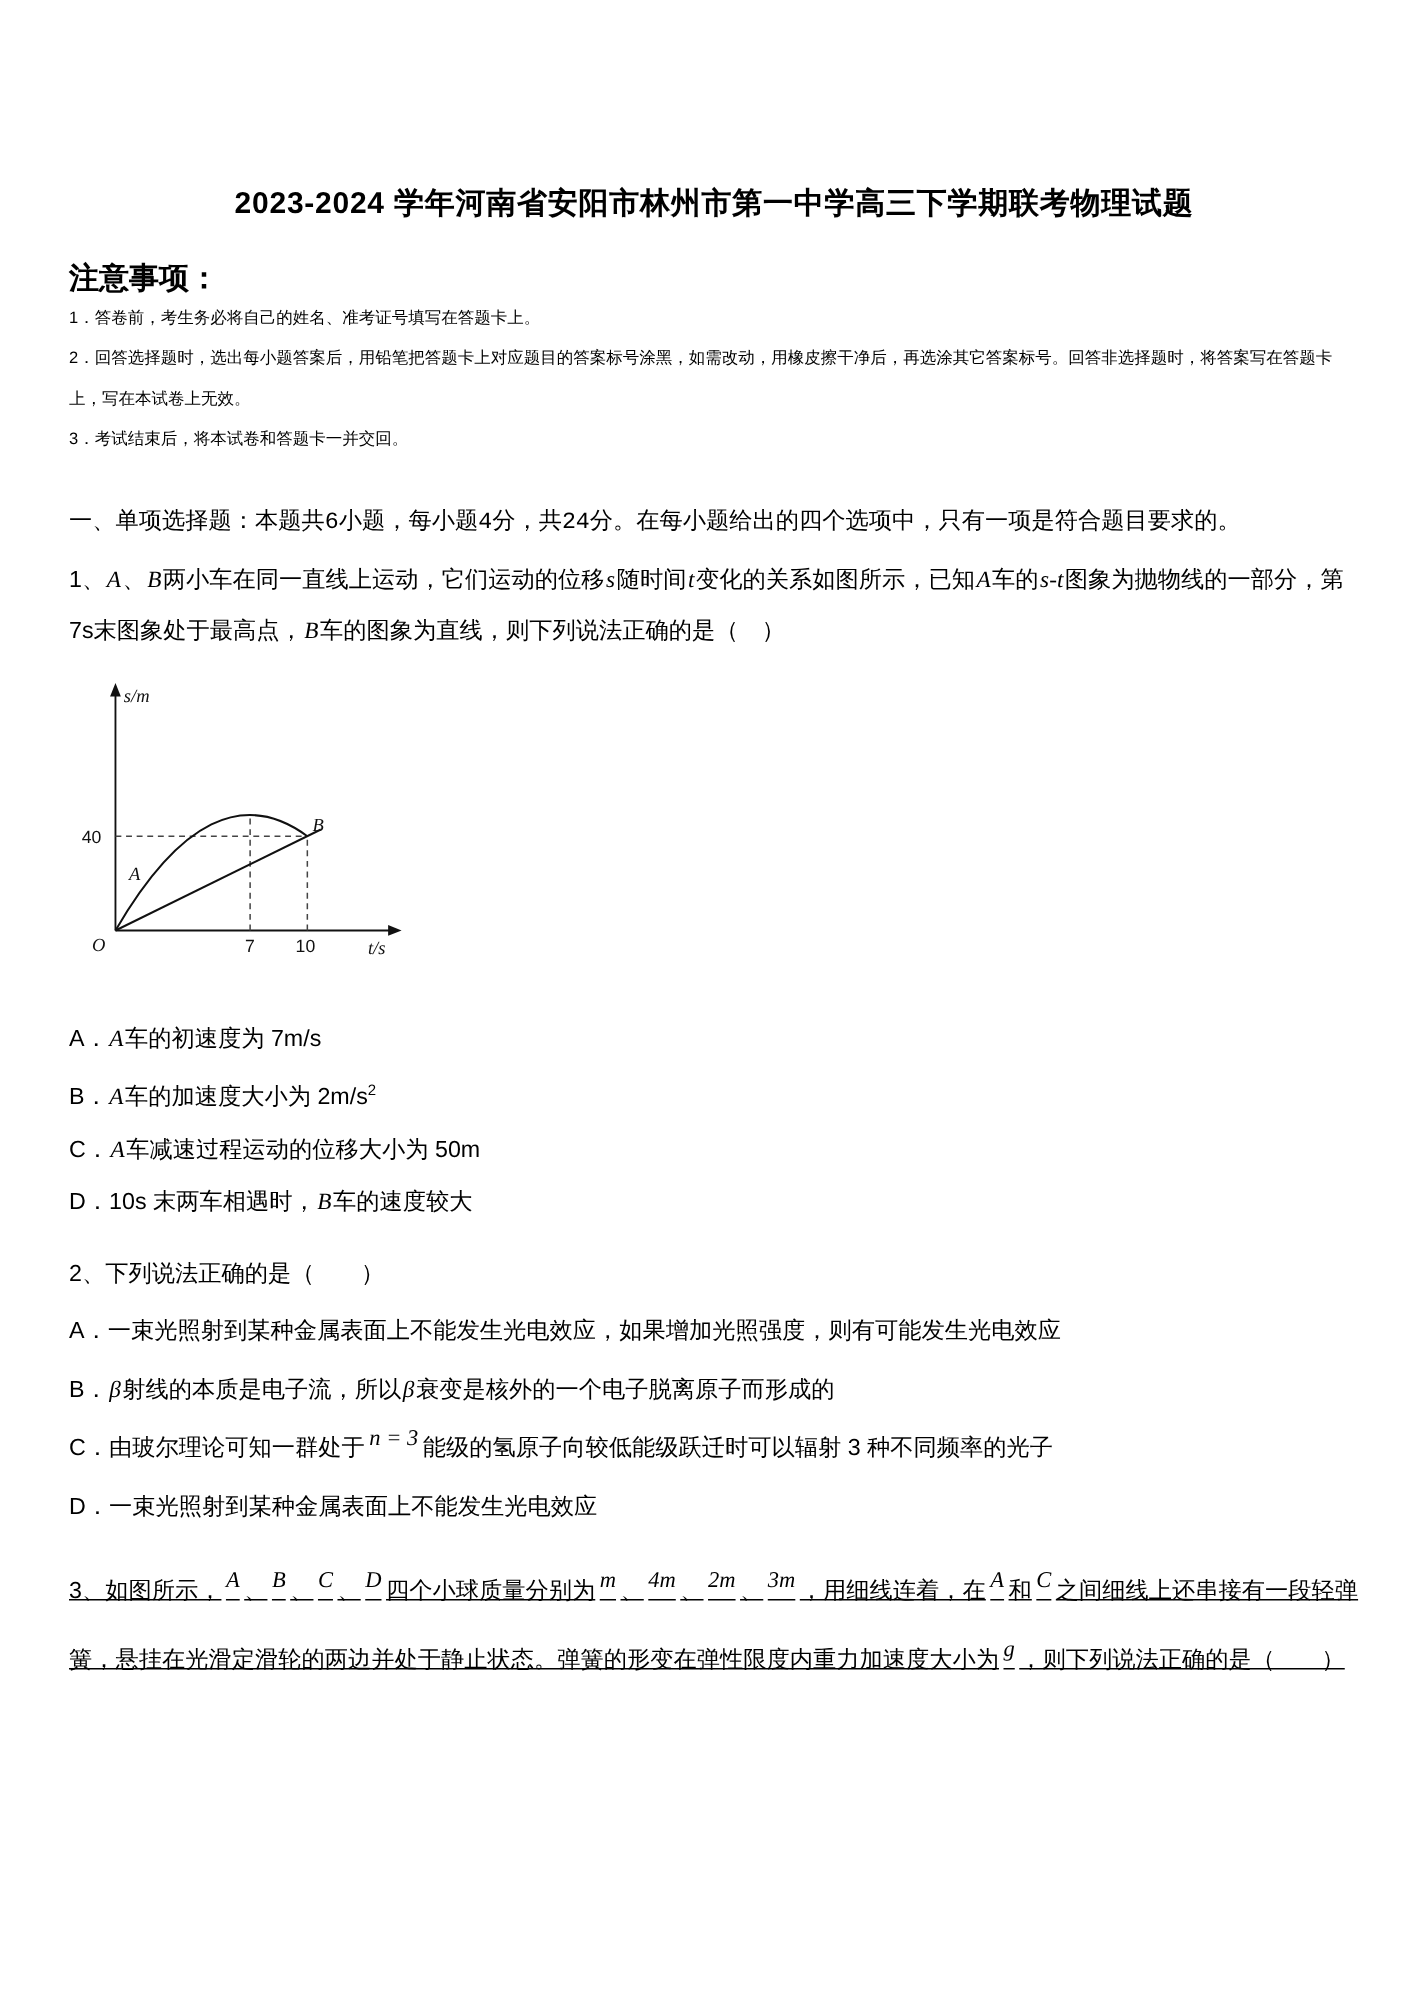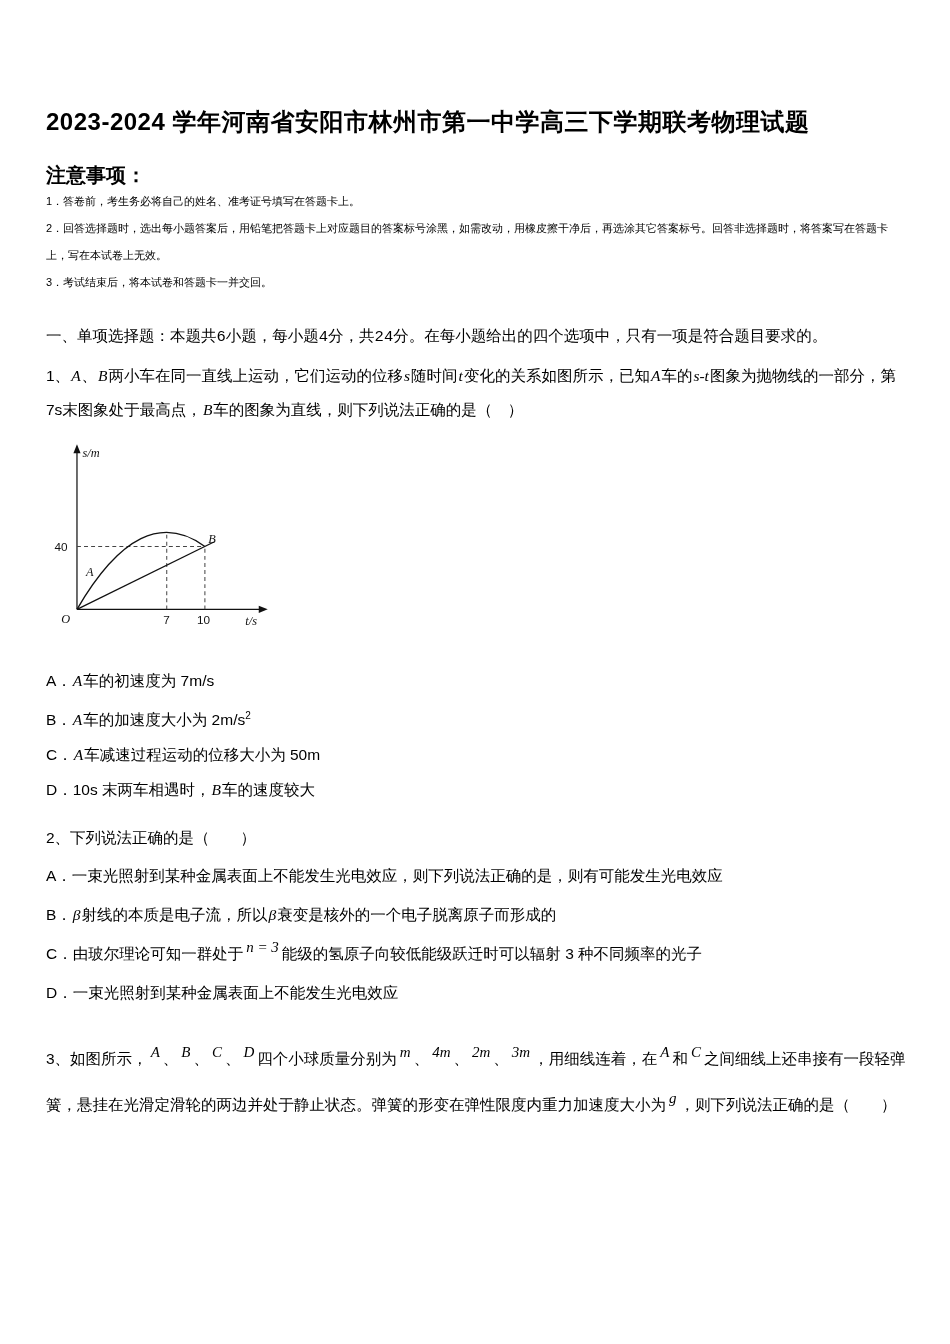--- a/index.html
+++ b/index.html
@@ -7,23 +7,24 @@
   body {
     width: 950px;
     min-height: 1344px;
     background: #ffffff;
     color: #000000;
     font-family: "Liberation Sans", "DejaVu Sans", sans-serif;
   }
   .page { padding: 106px 44px 40px 46px; }
 
   .title {
-    font-size: 24px;
+    font-size: 20px;
     font-weight: 700;
-    margin: 0 0 24px 0;
+    text-align: center;
+    margin: 16px 0 24px 0;
     letter-spacing: 0.5px;
   }
 
   .notice-heading {
     font-size: 20px;
     font-weight: 700;
     line-height: 26px;
   }
   .notice-item {
     font-size: 11px;
@@ -49,21 +50,22 @@
   .option {
     font-size: 15.5px;
     line-height: 26px;
     margin: 0 0 9px 0;
   }
   .q2-stem { margin: 22px 0 12px 0; }
   .q2-option { margin: 0 0 13px 0; }
   .q3-stem {
     font-size: 15.5px;
     line-height: 46px;
-    margin: 30px 0 0 0;
+    margin: 20px 0 0 0;
+    text-decoration: underline;
   }
 
   
   .seg-p { }
   .seg-i {
     font-style: italic;
     font-family: "Liberation Serif", "DejaVu Serif", serif;
     font-size: 15.5px;
     padding: 0 1px;
   }
@@ -131,20 +133,20 @@
       <text x="139" y="91" class="var">B</text>
     </svg>
   </figure>
 
   <p class="option"><span class="seg-p">A．</span><span class="seg-i">A</span><span class="seg-p">车的初速度为 7m/s</span></p>
   <p class="option"><span class="seg-p">B．</span><span class="seg-i">A</span><span class="seg-p">车的加速度大小为 2m/s</span><span class="seg-sup">2</span></p>
   <p class="option"><span class="seg-p">C．</span><span class="seg-i">A</span><span class="seg-p">车减速过程运动的位移大小为 50m</span></p>
   <p class="option"><span class="seg-p">D．10s 末两车相遇时，</span><span class="seg-i">B</span><span class="seg-p">车的速度较大</span></p>
 
   <p class="option q2-stem"><span class="seg-p">2、下列说法正确的是（　　）</span></p>
-  <p class="option q2-option"><span class="seg-p">A．一束光照射到某种金属表面上不能发生光电效应，则下列说法正确的是，则有可能发生光电效应</span></p>
+  <p class="option q2-option"><span class="seg-p">A．一束光照射到某种金属表面上不能发生光电效应，如果增加光照强度，则有可能发生光电效应</span></p>
   <p class="option q2-option"><span class="seg-p">B．</span><span class="seg-i">β</span><span class="seg-p">射线的本质是电子流，所以</span><span class="seg-i">β</span><span class="seg-p">衰变是核外的一个电子脱离原子而形成的</span></p>
   <p class="option q2-option"><span class="seg-p">C．由玻尔理论可知一群处于</span><span class="seg-m">n = 3</span><span class="seg-p">能级的氢原子向较低能级跃迁时可以辐射 3 种不同频率的光子</span></p>
   <p class="option q2-option"><span class="seg-p">D．一束光照射到某种金属表面上不能发生光电效应</span></p>
 
   <p class="q3-stem"><span class="seg-p">3、如图所示，</span><span class="seg-m">A</span><span class="seg-p">、</span><span class="seg-m">B</span><span class="seg-p">、</span><span class="seg-m">C</span><span class="seg-p">、</span><span class="seg-m">D</span><span class="seg-p">四个小球质量分别为</span><span class="seg-m">m</span><span class="seg-p">、</span><span class="seg-m">4m</span><span class="seg-p">、</span><span class="seg-m">2m</span><span class="seg-p">、</span><span class="seg-m">3m</span><span class="seg-p">，用细线连着，在</span><span class="seg-m">A</span><span class="seg-p">和</span><span class="seg-m">C</span><span class="seg-p">之间细线上还串接有一段轻弹簧，悬挂在光滑定滑轮的两边并处于静止状态。弹簧的形变在弹性限度内重力加速度大小为</span><span class="seg-m">g</span><span class="seg-p">，则下列说法正确的是（　　）</span></p>
 
 </div>
 
 </body></html>

